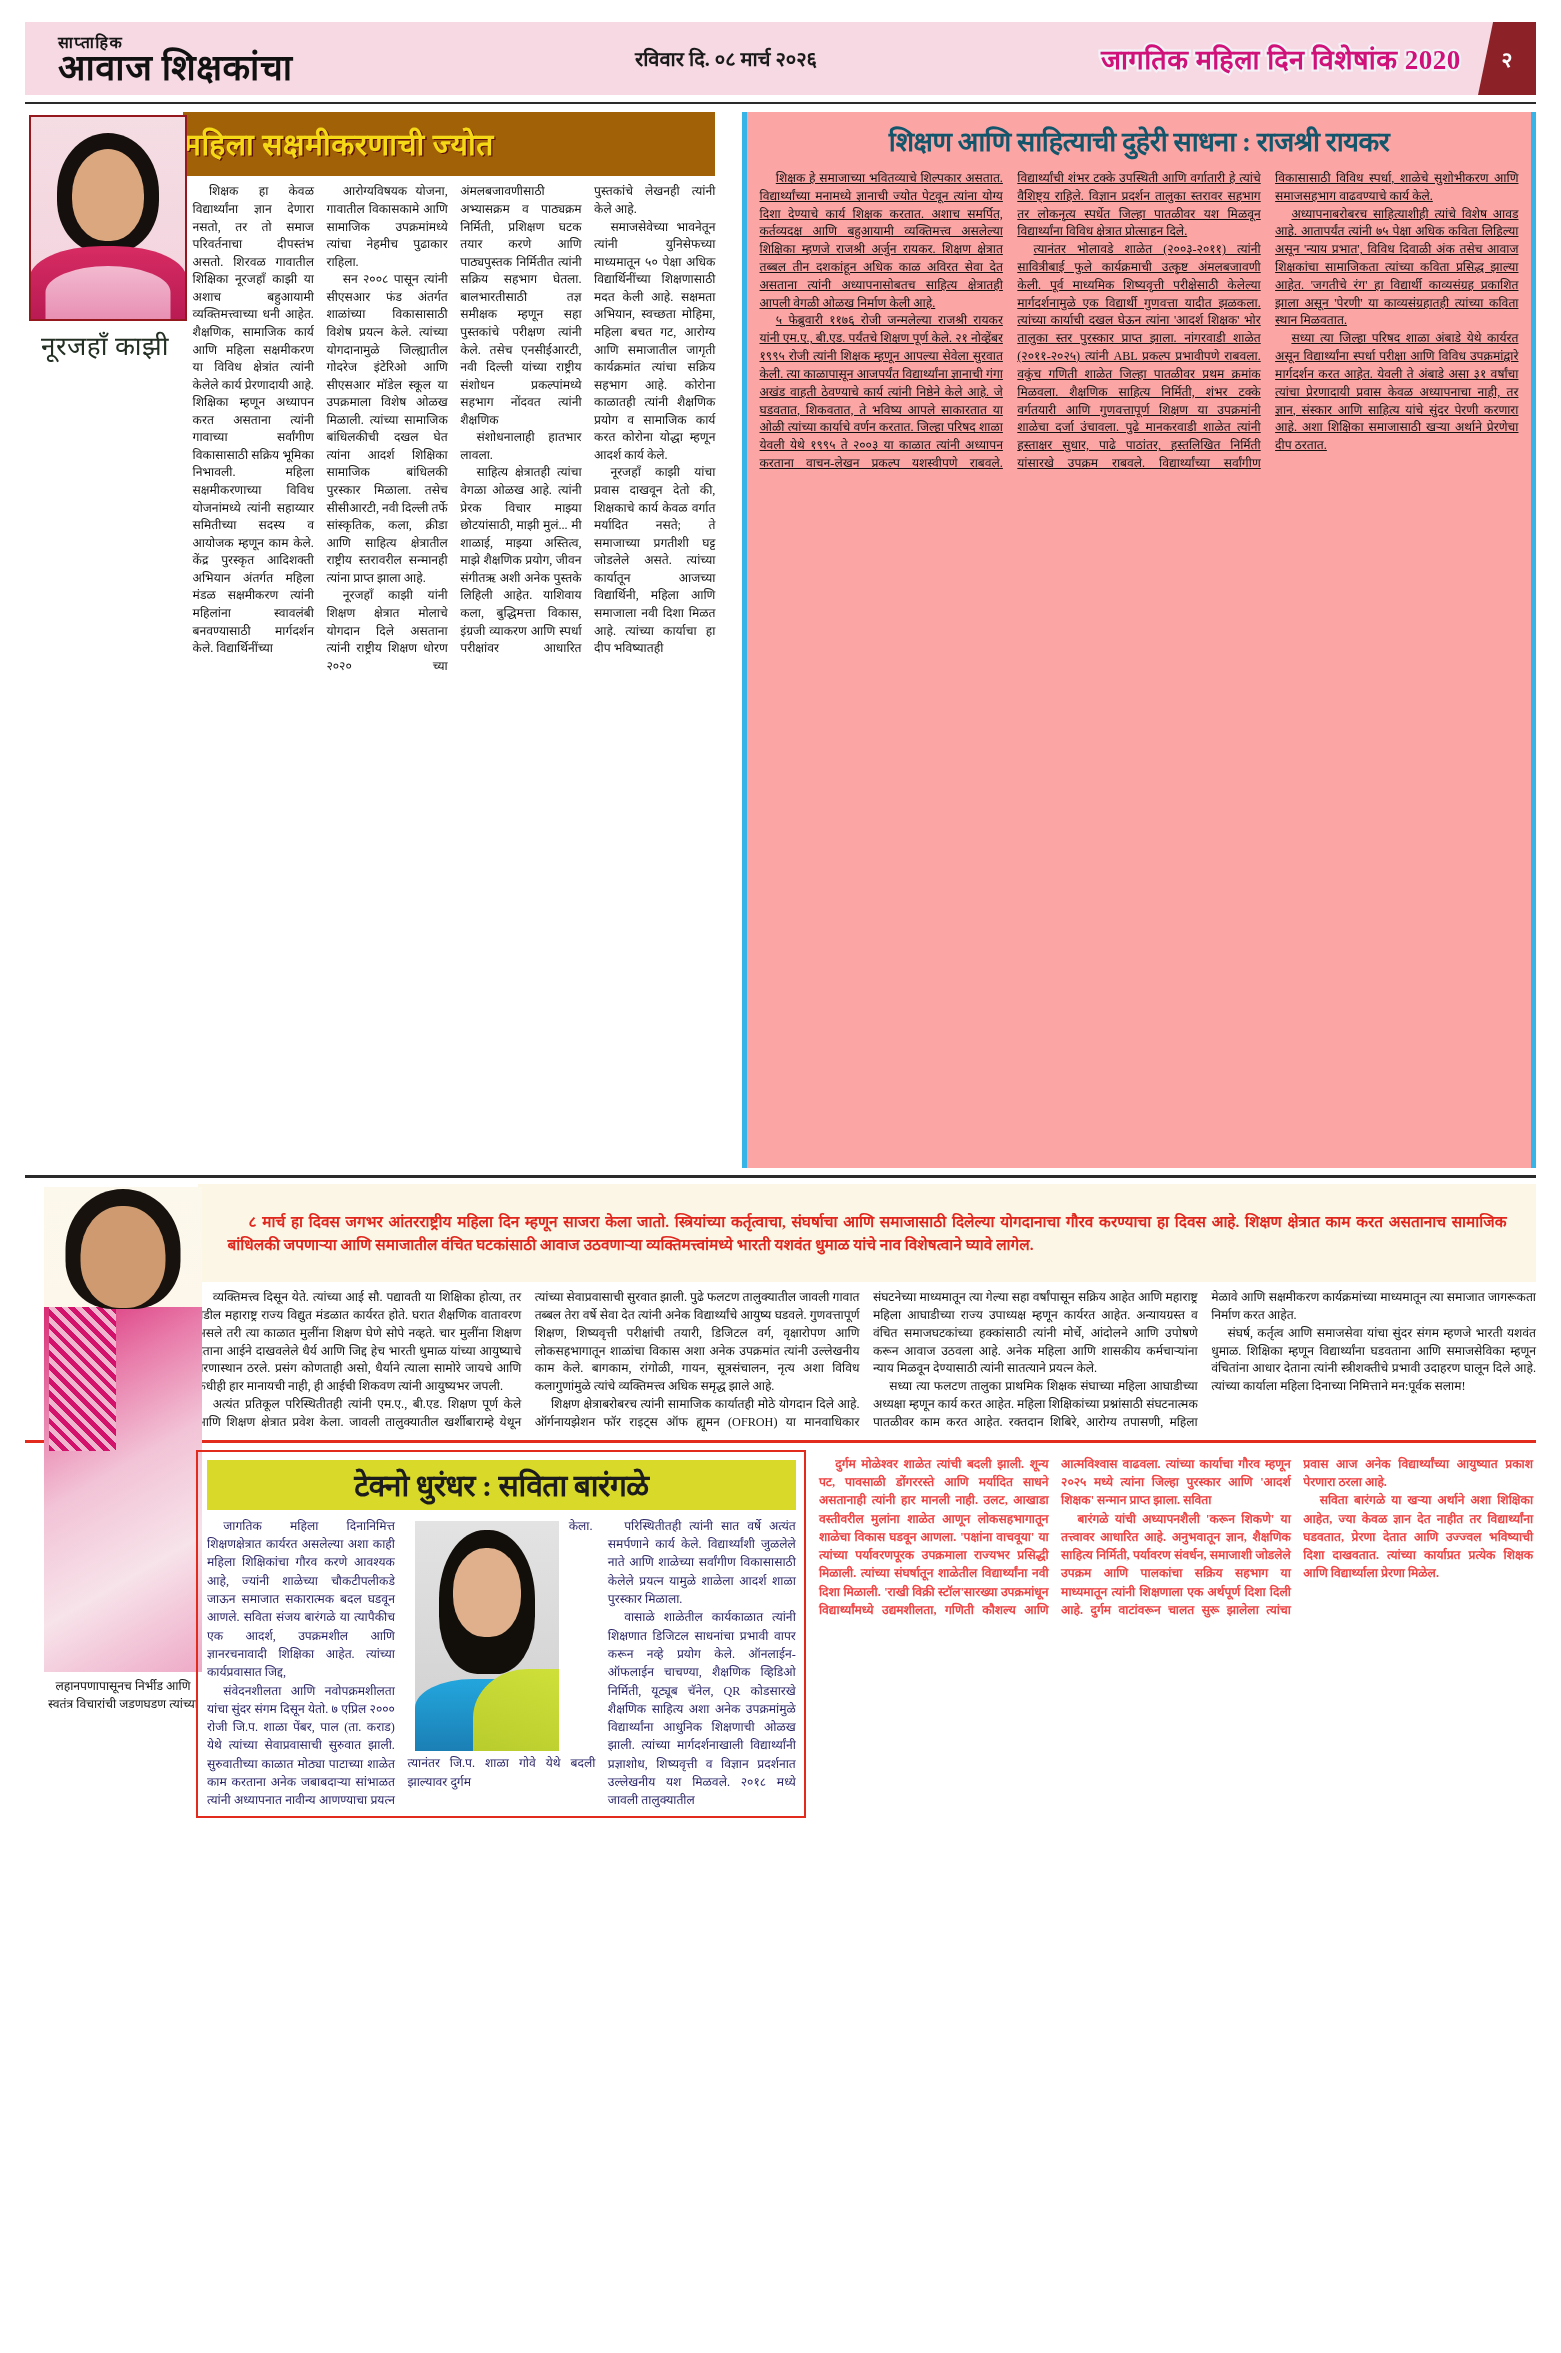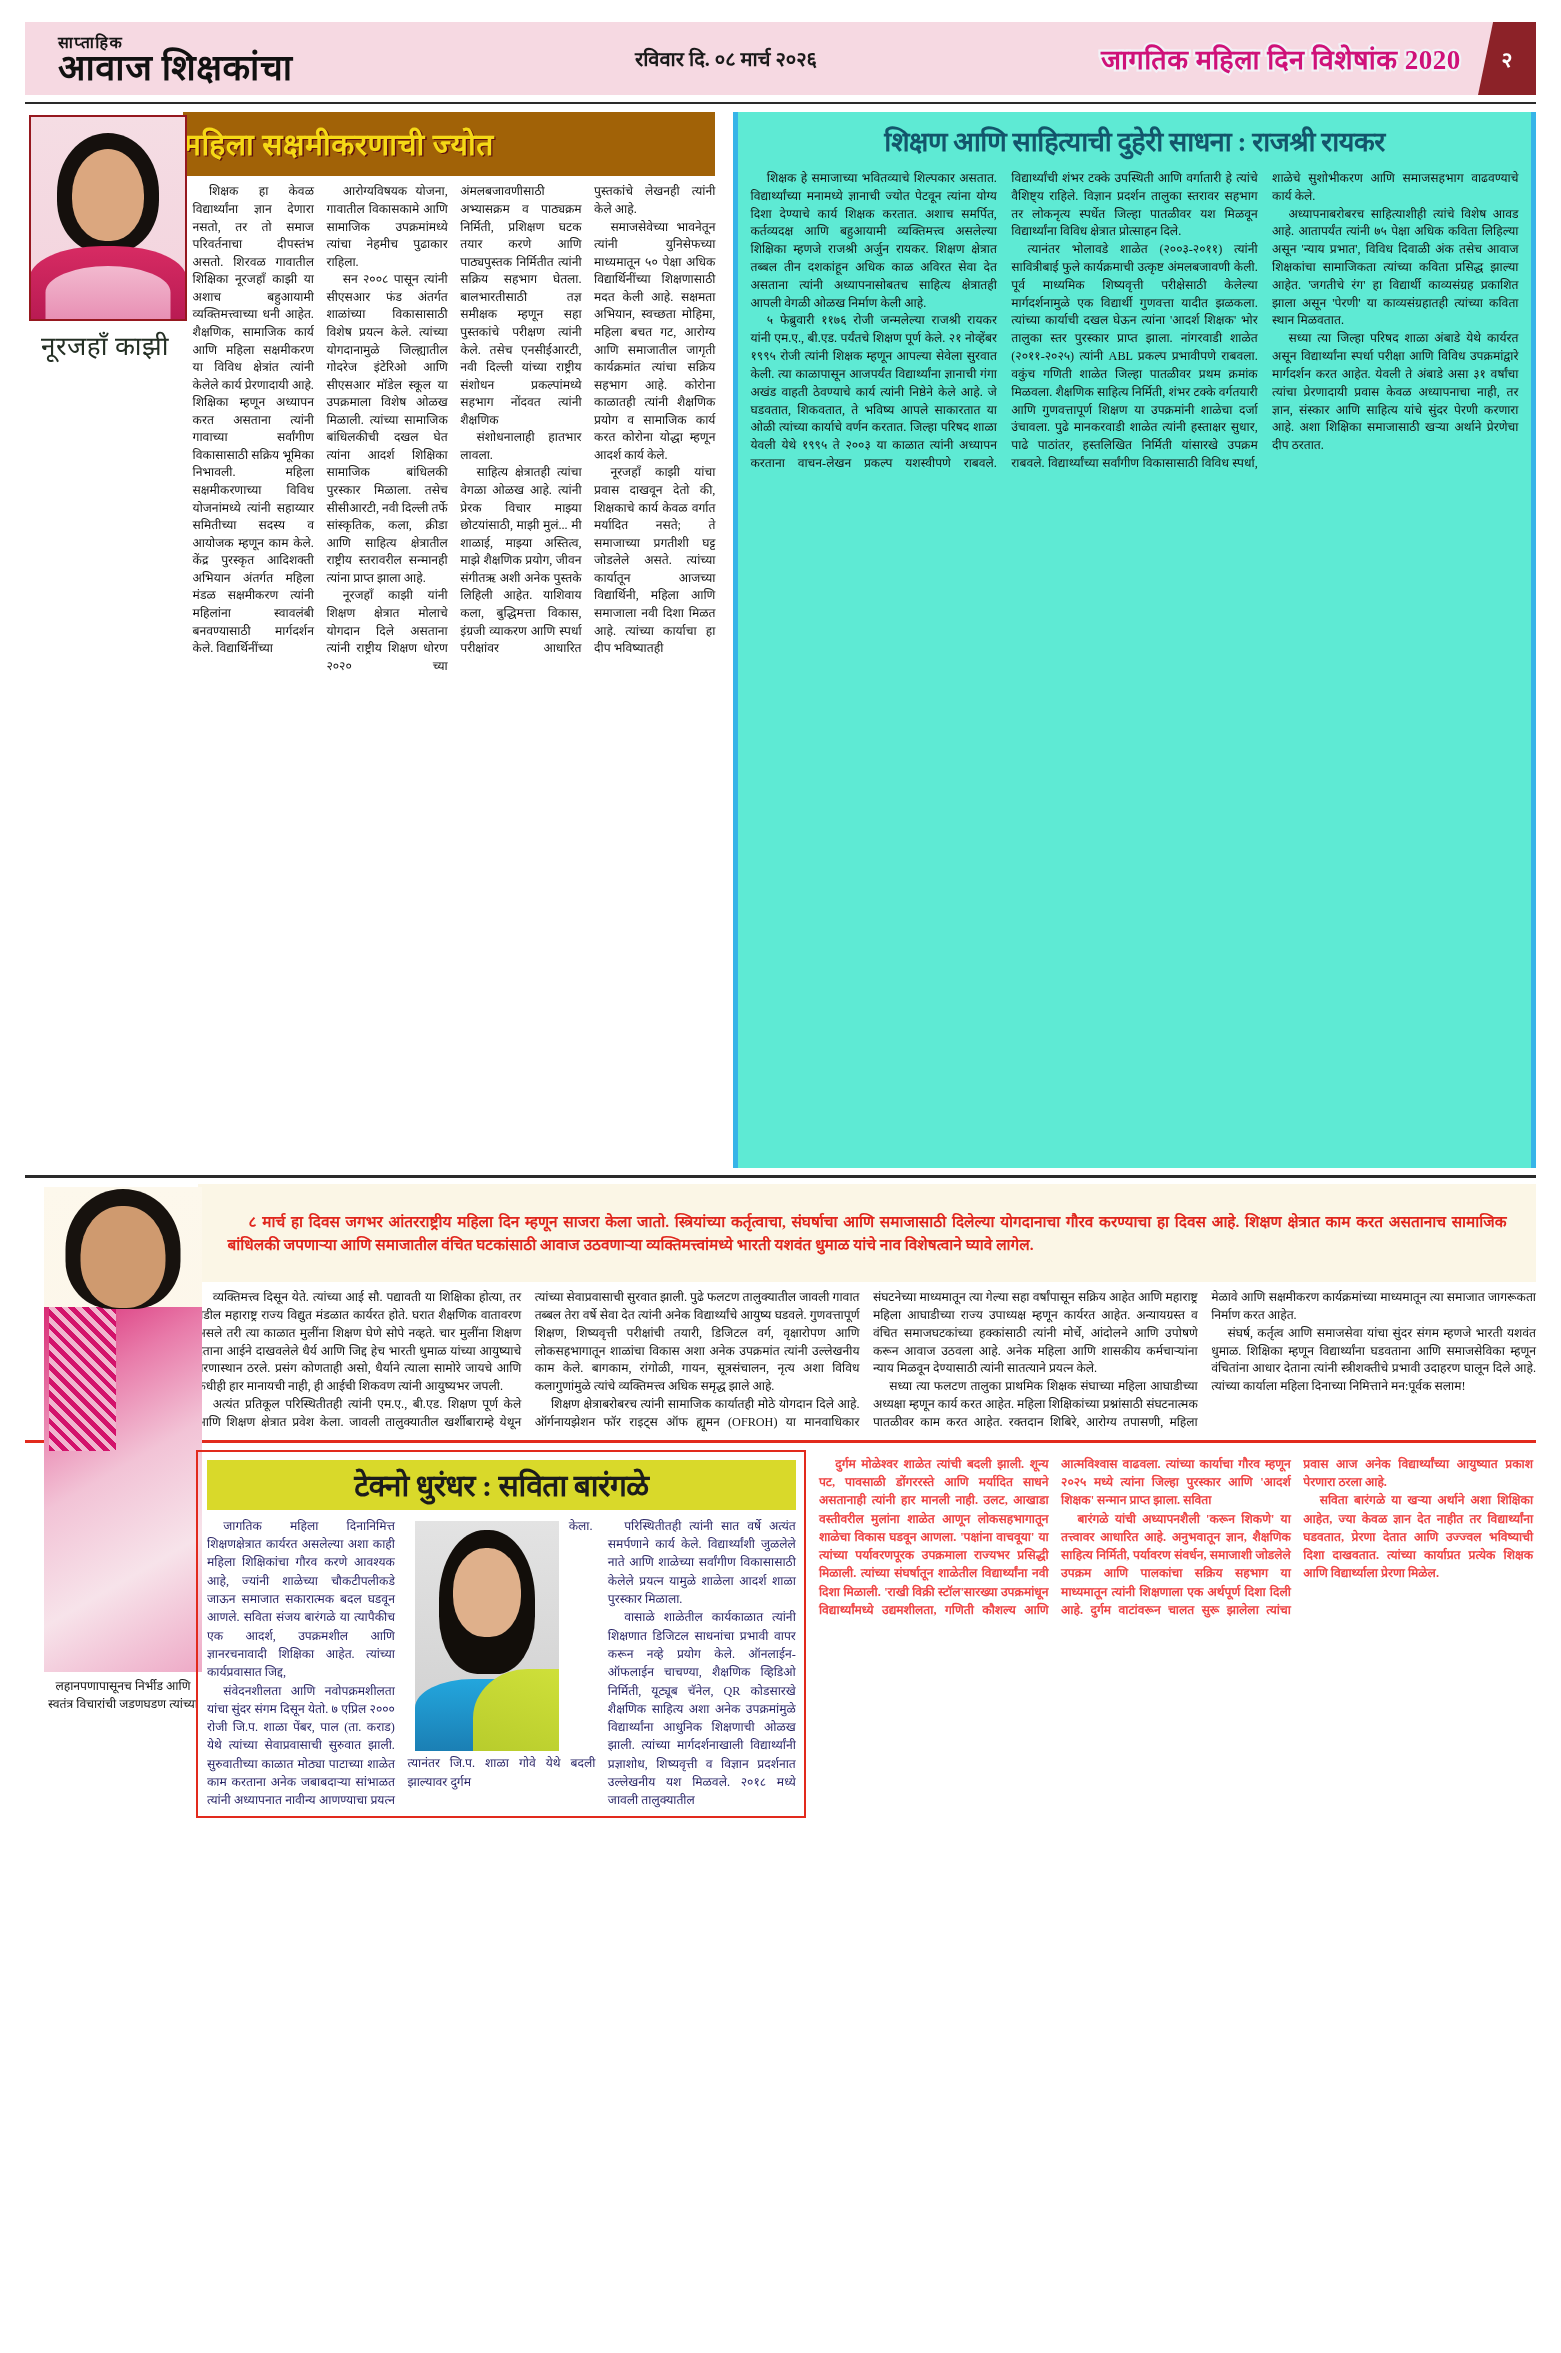--- a/index.html
+++ b/index.html
@@ -116,38 +116,38 @@
   }
   .a1-body{
     column-count:4; column-gap:12.5px; column-rule:0;
     font-size:12.2px; line-height:1.44; text-align:justify;
     color:#121212; height:989px;
   }
   .a1-body p{ text-indent:16.3px; margin:0; }
 
   
   .art2{
-    flex:1; margin-left:7px;
-    background:#5eead4;
+    flex:1; margin-left:16px;
+    background:#fca5a5;
     border-left:5.3px solid #36b4e8;
     border-right:5.3px solid #36b4e8;
     position:relative;
     padding:0;
   }
   .a2-head{
     text-align:center; padding:10.6px 4.8px 2.9px 4.8px;
   }
   .a2-head-text{
     color:#13556b; font-size:27px; font-weight:bold; white-space:nowrap;
     letter-spacing:-0.5px;
   }
   .a2-body{
     column-count:3; column-gap:14.4px;
     padding:7.7px 12.5px 4.8px 12.5px;
-    font-size:12.2px; line-height:1.46; text-align:justify; color:#121212;
+    font-size:12.2px; line-height:1.46; text-align:justify; color:#121212;text-decoration:underline;
   }
   .a2-body p{ text-indent:16.3px; margin:0; }
 
   
   .rule-dark2{ height:2.9px; background:#2a2a2a; margin:7.7px 0 0 0; }
   .art3{ position:relative; padding-top:5.8px; }
   .a3-head{
     text-align:center; padding:3.8px 0 6.7px 0; margin-left:158px;
   }
   .a3-head-text{

